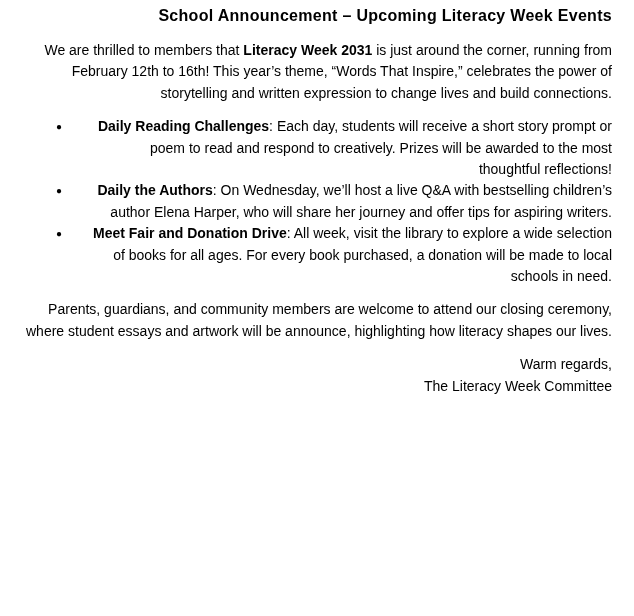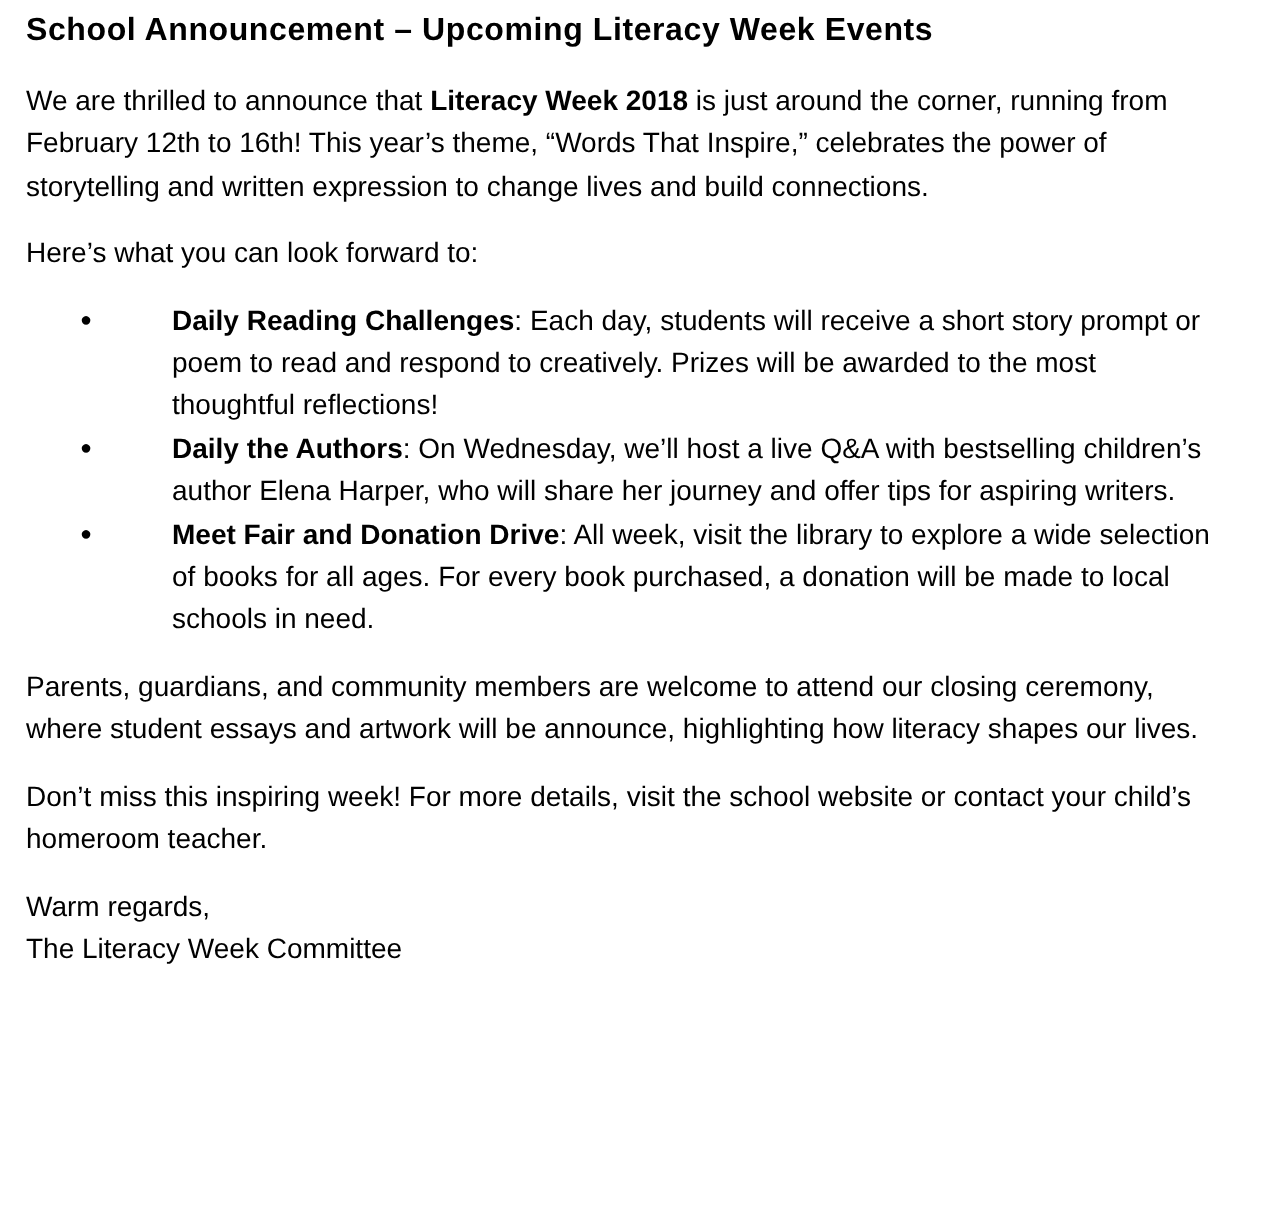--- a/index.html
+++ b/index.html
@@ -10,20 +10,21 @@
     font-size: 14px;
     line-height: 21.4px;
   }
   .page {
     width: 624px;
     height: 616px;
     box-sizing: border-box;
     padding: 4px 12px 0 13px;
     overflow: hidden;
     background: #ffffff;
+    text-align: right;
   }
   h1.doc-title {
     font-size: 16px;
     line-height: 24px;
     font-weight: 700;
     letter-spacing: 0.3px;
     margin: 0 0 12px 0;
   }
   p.para { margin: 0 0 12px 0; }
   ul.bullet-list {
@@ -45,42 +46,40 @@
   .line { display: block; }
 </style>
 </head>
 <body>
 
 <div class="page">
 
   <h1 class="doc-title">School Announcement – Upcoming Literacy Week Events</h1>
 
 
-  <p class="para"><span>We are thrilled to announce that </span><span class="b">Literacy Week 2018</span><span> is just around the corner, running from February 12th to 16th! This year’s theme, </span><span class="i">“Words That Inspire,”</span><span> celebrates the power of storytelling and written expression to change lives and build connections.</span></p>
+  <p class="para"><span>We are thrilled to members that </span><span class="b">Literacy Week 2031</span><span> is just around the corner, running from February 12th to 16th! This year’s theme, </span><span class="i">“Words That Inspire,”</span><span> celebrates the power of storytelling and written expression to change lives and build connections.</span></p>
 
-  <p class="para"><span>Here’s what you can look forward to:</span></p>
 
   <ul class="bullet-list">
     <li>
       <span class="bullet-marker">●</span>
       <span class="li-text"><span class="b">Daily Reading Challenges</span><span>: Each day, students will receive a short story prompt or poem to read and respond to creatively. Prizes will be awarded to the most thoughtful reflections!</span></span>
     </li>
     <li>
       <span class="bullet-marker">●</span>
       <span class="li-text"><span class="b">Daily the Authors</span><span>: On Wednesday, we’ll host a live Q&amp;A with bestselling children’s author Elena Harper, who will share her journey and offer tips for aspiring writers.</span></span>
     </li>
     <li>
       <span class="bullet-marker">●</span>
       <span class="li-text"><span class="b">Meet Fair and Donation Drive</span><span>: All week, visit the library to explore a wide selection of books for all ages. For every book purchased, a donation will be made to local schools in need.</span></span>
     </li>
   </ul>
 
 
   <p class="para"><span>Parents, guardians, and community members are welcome to attend our closing ceremony, where student essays and artwork will be announce, highlighting how literacy shapes our lives.</span></p>
 
-  <p class="para"><span>Don’t miss this inspiring week! For more details, visit the school website or contact your child’s homeroom teacher.</span></p>
 
   <p class="para">
     <span class="line">Warm regards,</span>
     <span class="line">The Literacy Week Committee</span>
   </p>
 
 </div>
 
 </body></html>

